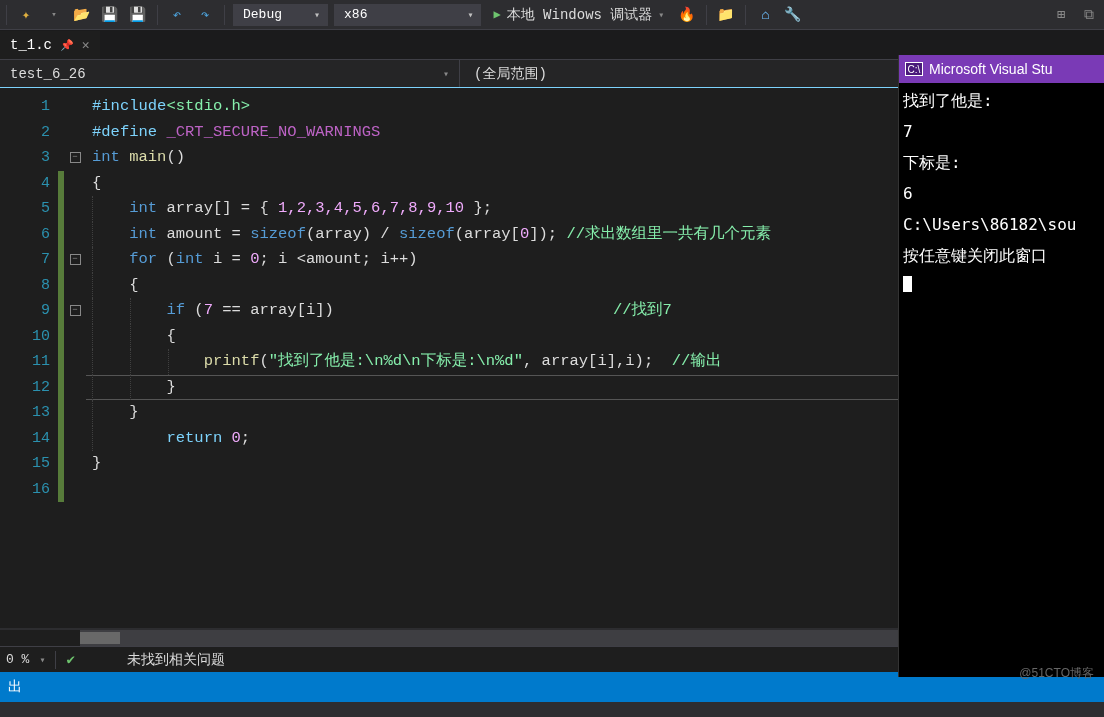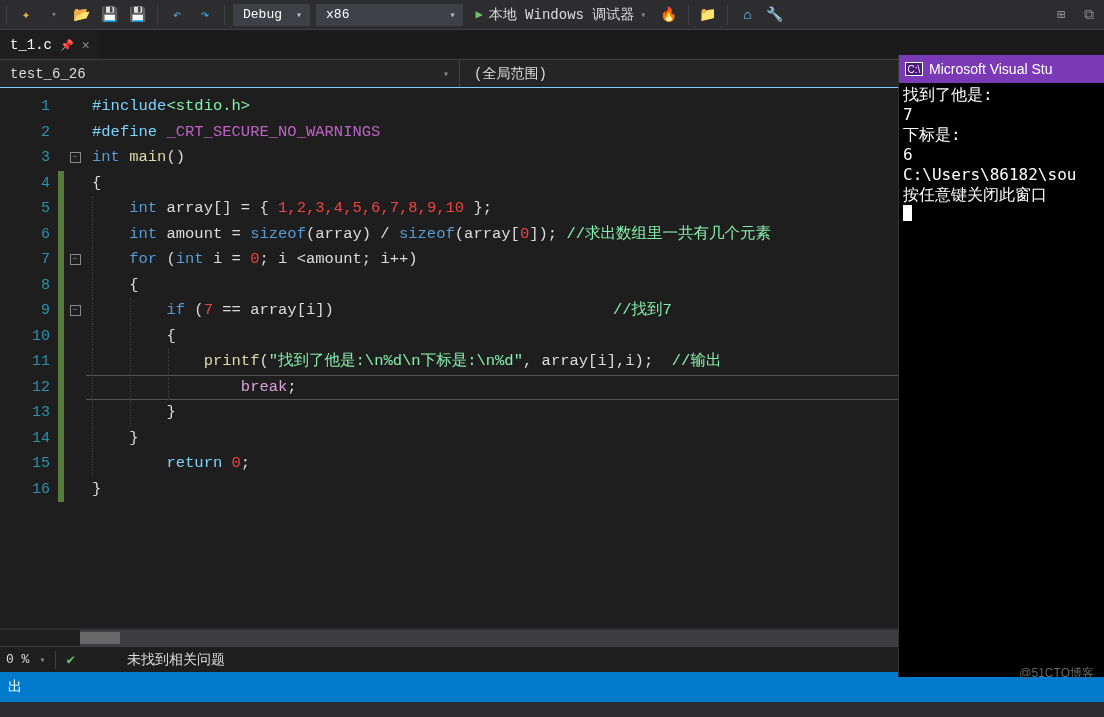--- a/index.html
+++ b/index.html
@@ -19,21 +19,21 @@
   }
   .toolbar .tb-icon {
     width: 22px; height: 22px;
     display: flex; align-items: center; justify-content: center;
     font-size: 14px;
   }
   .toolbar .sep { width:1px; height:20px; background:#3f3f46; margin:0 2px;}
   .toolbar .dd {
     height: 22px; background:#3f3f46; color:#fff;
     display:flex; align-items:center; padding:0 8px 0 10px;
-    font-size:13px; gap:14px;
+    font-size:13px; gap:32px;
   }
   .toolbar .dd .chev { font-size:10px; color:#c0c0c0;}
   .toolbar .run {
     display:flex; align-items:center; gap:6px; color:#dcdcdc;
     font-size:14px; padding:0 6px;
   }
   .toolbar .run .tri { color:#6ec46e; font-size:12px;}
   .open-ic { color:#e0b040;}
   .save-ic { color:#4ca0d8;}
   .undo-ic { color:#4ca0d8;}
@@ -109,21 +109,21 @@
   .hl-line {
     position:absolute; left:0; right:0; height:25.5px;
     border-top:1px solid #555; border-bottom:1px solid #555;
     box-sizing:border-box;
   }
   
   .k-pp { color:#7dd3fc;}
   .k-str { color:#86efac;}
   .k-kw { color:#569cd6;}
   .k-fn { color:#dcdcaa;}
-  .k-num { color:#ef4444;}
+  .k-num { color:#f0abfc;}
   .k-id { color:#dcdcdc;}
   .k-cmt { color:#86efac;}
   .k-mac { color:#bd63c5;}
   .k-punc { color:#dcdcdc;}
 
   
   .status {
     height:26px; background:#1e1e1e;
     display:flex; align-items:center; gap:10px;
     padding:0 6px; border-top:1px solid #3f3f46;
@@ -150,21 +150,21 @@
     height:28px; background:#7a3ab6;
     display:flex; align-items:center; gap:6px; padding:0 6px;
     color:#fff; font-family:"Segoe UI",sans-serif; font-size:14px;
   }
   .console-title .ico {
     width:18px; height:14px; background:#4a1a7a;
     display:flex; align-items:center; justify-content:center;
     font-size:10px; color:#fff; border:1px solid #fff;
   }
   .console-body {
-    padding:2px 4px; white-space:pre; font-size:16px; line-height:20px;
+    padding:2px 4px; white-space:pre; font-size:16px; line-height:31px;
     font-family:Consolas,monospace;
   }
   .cursor { display:inline-block; width:9px; height:16px; background:#fff;}
 
   .watermark {
     position:absolute; right:10px; bottom:35px;
     color:#666; font-size:12px; font-family:sans-serif;
   }
 
   .scrollbar-h {
@@ -303,21 +303,20 @@
     <div class="code-line"><span class="k-pp">#define </span><span class="k-mac">_CRT_SECURE_NO_WARNINGS</span></div>
     <div class="code-line"><span class="k-kw">int</span><span class="k-fn"> main</span><span class="k-punc">()</span></div>
     <div class="code-line"><span class="k-punc">{</span></div>
     <div class="code-line"><span class="guide" style="left:6px;"></span>    <span class="k-kw">int</span><span class="k-id"> array</span><span class="k-punc">[] = { </span><span class="k-num">1,2,3,4,5,6,7,8,9,10</span><span class="k-punc"> };</span></div>
     <div class="code-line"><span class="guide" style="left:6px;"></span>    <span class="k-kw">int</span><span class="k-id"> amount = </span><span class="k-kw">sizeof</span><span class="k-punc">(array) / </span><span class="k-kw">sizeof</span><span class="k-punc">(array[</span><span class="k-num">0</span><span class="k-punc">]); </span><span class="k-cmt">//求出数组里一共有几个元素</span></div>
     <div class="code-line"><span class="guide" style="left:6px;"></span>    <span class="k-kw">for</span><span class="k-punc"> (</span><span class="k-kw">int</span><span class="k-id"> i = </span><span class="k-num">0</span><span class="k-id">; i &lt;amount; i++)</span></div>
     <div class="code-line"><span class="guide" style="left:6px;"></span>    <span class="k-punc">{</span></div>
     <div class="code-line"><span class="guide" style="left:6px;"></span><span class="guide" style="left:44px;"></span>        <span class="k-kw">if</span><span class="k-punc"> (</span><span class="k-num">7</span><span class="k-id"> == array[i])</span>                              <span class="k-cmt">//找到7</span></div>
     <div class="code-line"><span class="guide" style="left:6px;"></span><span class="guide" style="left:44px;"></span>        <span class="k-punc">{</span></div>
     <div class="code-line"><span class="guide" style="left:6px;"></span><span class="guide" style="left:44px;"></span><span class="guide" style="left:82px;"></span>            <span class="k-fn">printf</span><span class="k-punc">(</span><span class="k-str">"找到了他是:\n%d\n下标是:\n%d"</span><span class="k-id">, array[i],i);  </span><span class="k-cmt">//输出</span></div>
-    <div class="code-line"><span class="guide" style="left:6px;"></span><span class="guide" style="left:44px;"></span><span class="guide" style="left:82px;"></span>                <span class="k-kw" style="color:#d8a0d8;">break</span><span class="k-punc">;</span></div>
     <div class="code-line"><span class="guide" style="left:6px;"></span><span class="guide" style="left:44px;"></span>        <span class="k-punc">}</span></div>
     <div class="code-line"><span class="guide" style="left:6px;"></span>    <span class="k-punc">}</span></div>
     <div class="code-line"><span class="guide" style="left:6px;"></span>        <span class="k-kw" style="color:#7dd3fc;">return</span><span class="k-num"> 0</span><span class="k-punc">;</span></div>
     <div class="code-line"><span class="k-punc">}</span></div>
   </div>
 </div>
 
 <div style="padding-left:80px; background:#1e1e1e;">
   <div class="scrollbar-h">
     <div class="arrow" style="left:0;">◀</div>

